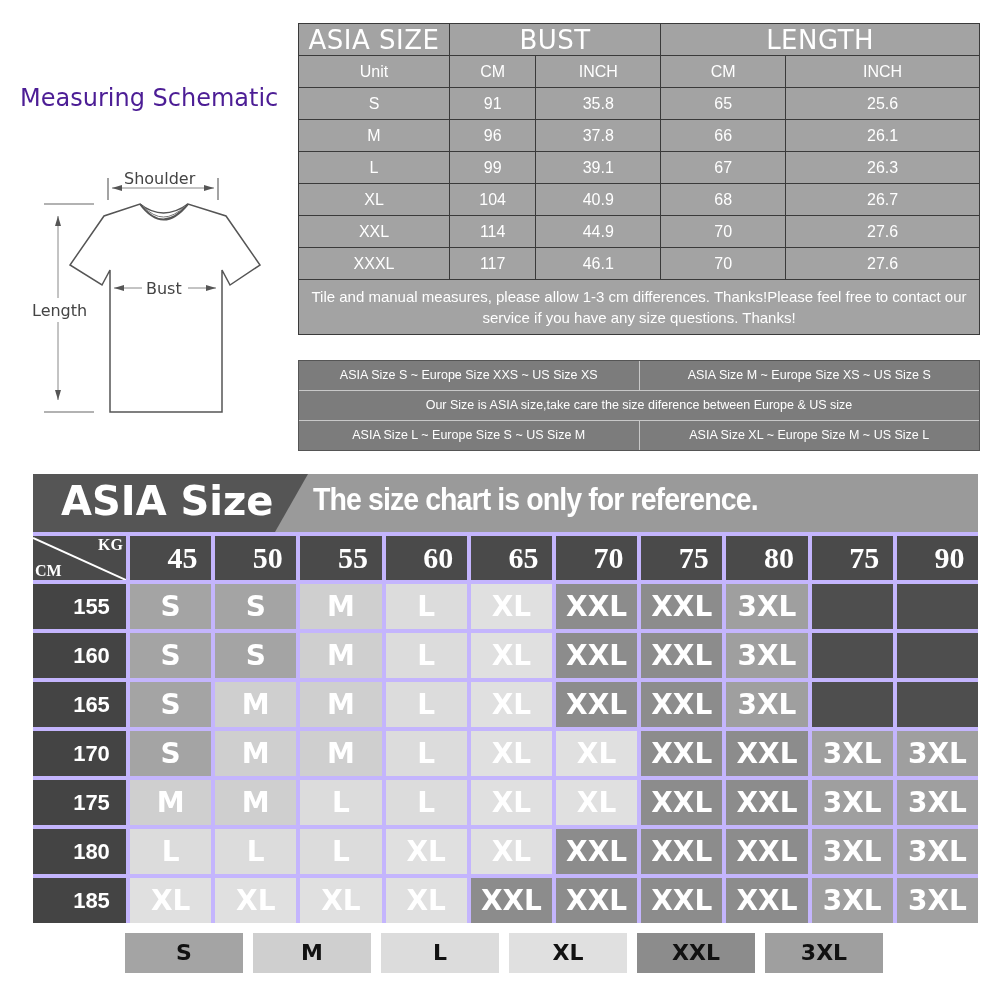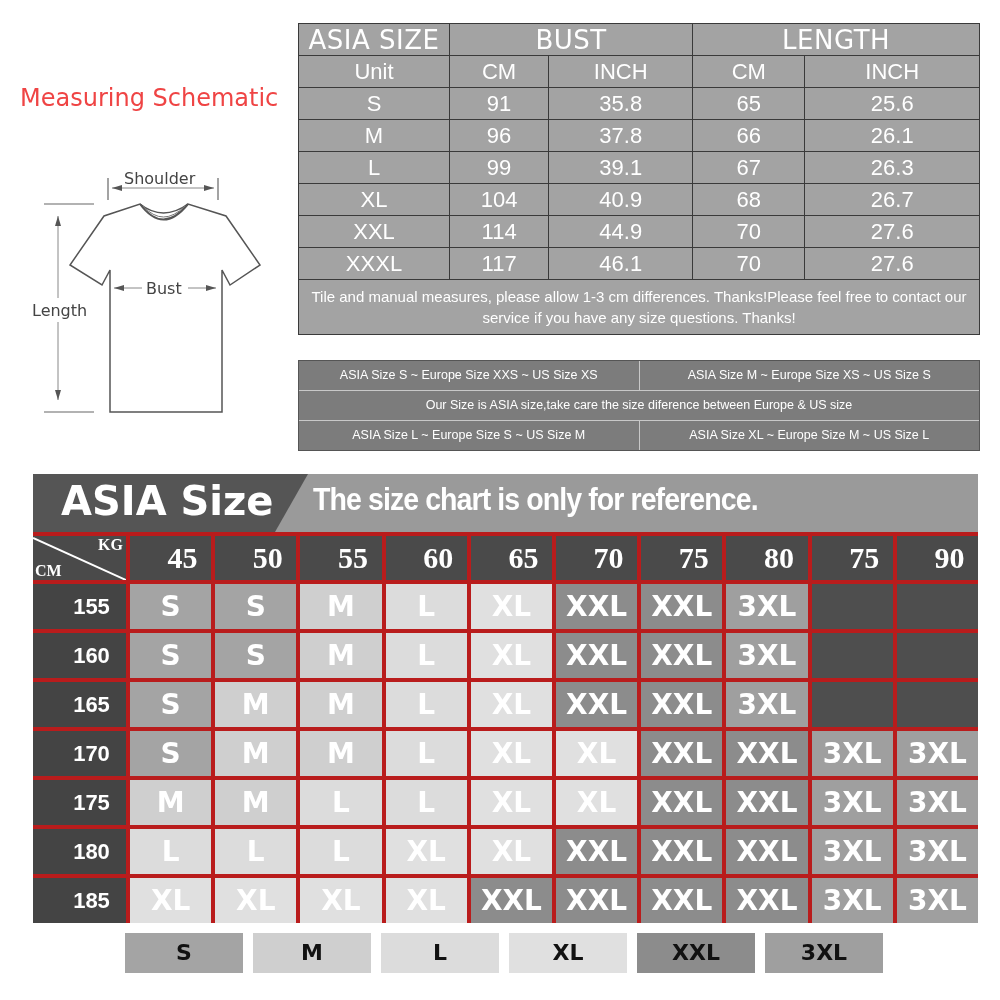--- a/index.html
+++ b/index.html
@@ -1,39 +1,39 @@
 <!DOCTYPE html>
 <html><head>
 <meta charset="utf-8">
 <style>
   html,body{margin:0;padding:0;background:#ffffff;}
   body{width:1000px;height:1000px;position:relative;overflow:hidden;font-family:"Liberation Sans",sans-serif;}
   .abs{position:absolute;}
   
-  #schem-title{left:20px;top:84px;font-size:24px;color:#ef4444;font-family:"DejaVu Sans",sans-serif;letter-spacing:0px;}
+  #schem-title{left:20px;top:84px;font-size:24px;color:#4c1d95;font-family:"DejaVu Sans",sans-serif;letter-spacing:0px;}
   #schem-svg{left:30px;top:160px;}
   .lbl{font-family:"DejaVu Sans",sans-serif;font-size:16px;fill:#444;}
   
   #spec-table{left:298px;top:23px;width:682px;border-collapse:collapse;background:#a3a3a3;}
-  #spec-table td{border:1.5px solid #3a3a3a;color:#fff;text-align:center;font-family:"Liberation Sans",sans-serif;font-size:22px;height:31px;padding:0;}
+  #spec-table td{border:1.5px solid #3a3a3a;color:#fff;text-align:center;font-family:"Liberation Sans",sans-serif;font-size:16px;height:31px;padding:0;}
   #spec-table tr.head td{font-size:26px;height:31px;font-family:"DejaVu Sans",sans-serif;font-weight:normal;letter-spacing:0.5px;}
   #spec-table td.note{font-size:15px;line-height:21px;padding:6px 10px;height:auto;}
   
   #conv{left:298px;top:360px;width:680px;background:#7c7c7c;border:1.5px solid #555;}
   #conv .row{display:flex;border-top:1px solid #c8c8c8;}
   #conv .row:first-child{border-top:none;}
   #conv .cell{flex:1;text-align:center;color:#fff;font-size:12.5px;height:29px;line-height:29px;}
   #conv .cell + .cell{border-left:1px solid #c8c8c8;}
   
   #chart{left:33px;top:474px;width:945px;}
   #banner{position:relative;height:58px;background:#9a9a9a;}
   #banner .left{position:absolute;left:0;top:0;height:58px;width:275px;background:#555;clip-path:polygon(0 0,100% 0,88% 100%,0 100%);}
   #banner .title{position:absolute;left:28px;top:4px;font-size:40px;font-weight:bold;color:#fff;font-family:"DejaVu Sans",sans-serif;}
   #banner .sub{position:absolute;left:280px;top:8px;font-size:31px;font-weight:bold;color:#fff;font-family:"Liberation Sans",sans-serif;letter-spacing:-1px;transform:scaleX(0.92);transform-origin:left;}
-  #grid{display:grid;grid-template-columns:93px repeat(10,1fr);gap:4px;padding-top:4px;background:#b91c1c;}
+  #grid{display:grid;grid-template-columns:93px repeat(10,1fr);gap:4px;padding-top:4px;background:#c4b5fd;}
   .hdr{background:#4a4a4a;color:#fff;font-weight:bold;font-size:30px;text-align:center;height:44px;line-height:44px;font-family:"Liberation Serif",serif;padding-left:24px;}
   .corner{background:#4a4a4a;position:relative;height:44px;overflow:hidden;}
   .corner .kg{position:absolute;right:3px;top:0;color:#fff;font-weight:bold;font-size:16px;font-family:"Liberation Serif",serif;}
   .corner .cm{position:absolute;left:2px;bottom:0;color:#fff;font-weight:bold;font-size:16px;font-family:"Liberation Serif",serif;}
   .corner svg{position:absolute;left:0;top:0;}
   .rowh{background:#444;color:#fff;font-weight:bold;font-size:22px;text-align:center;height:45px;line-height:45px;padding-left:24px;}
   .cell2{color:#fff;font-weight:bold;font-size:28px;text-align:center;height:45px;line-height:45px;font-family:"DejaVu Sans",sans-serif;}
   .sz-S{background:#a4a4a4;}
   .sz-M{background:#cfcfcf;}
   .sz-L{background:#dcdcdc;}

